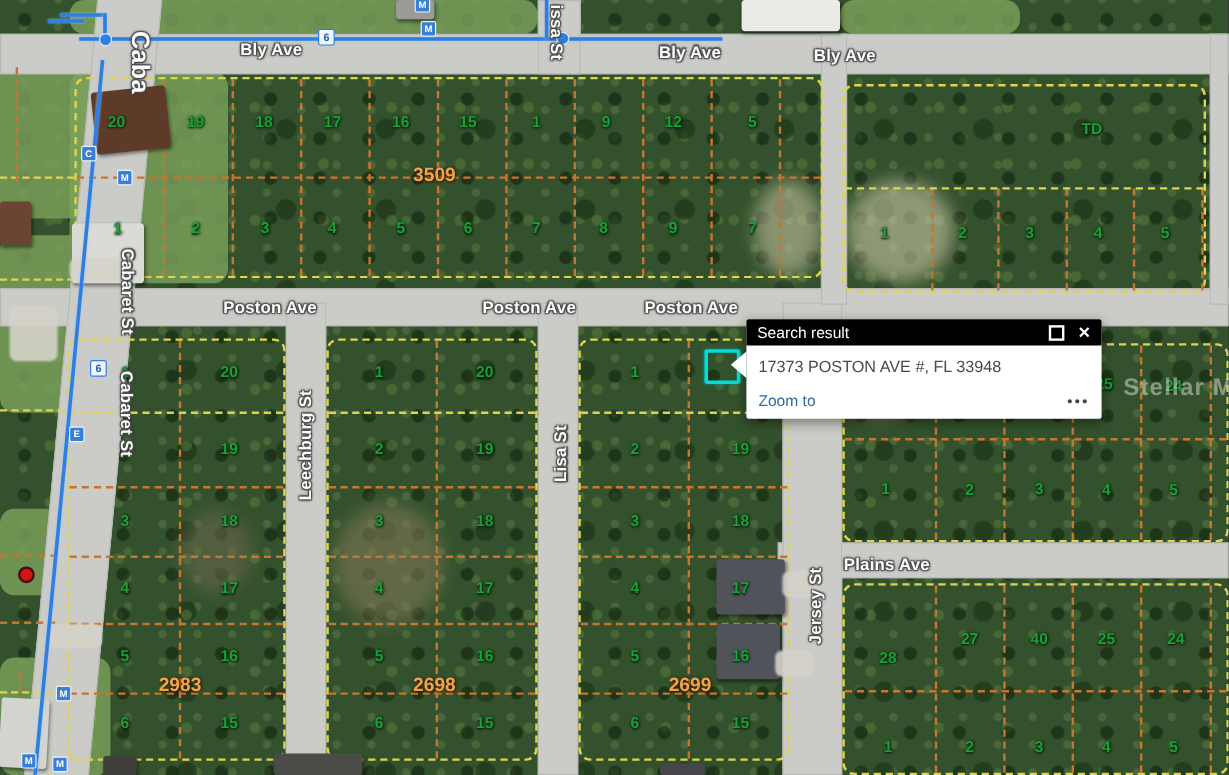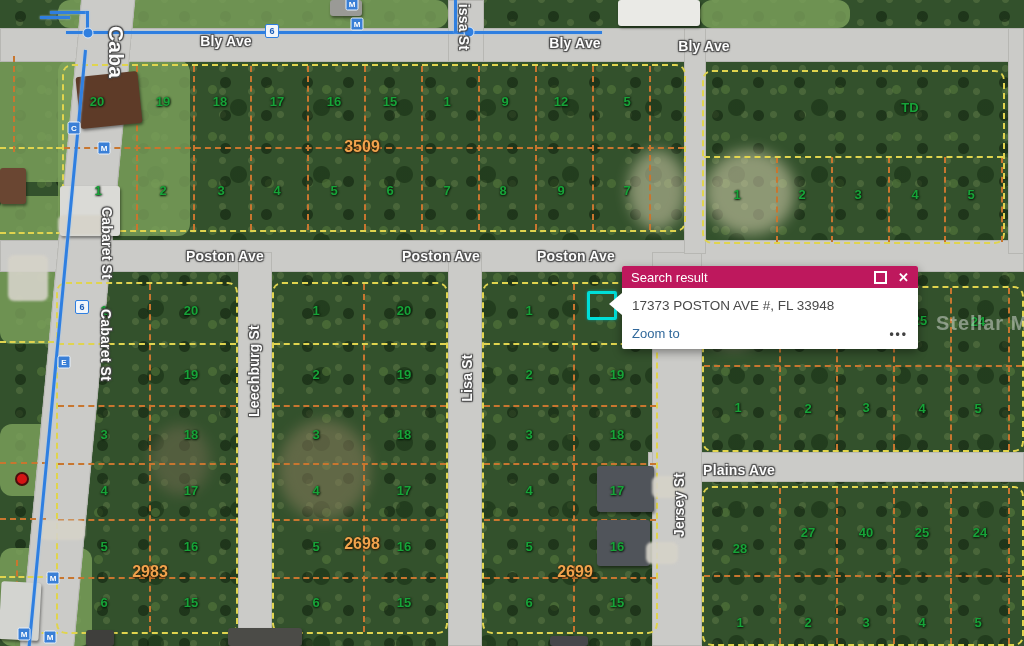--- a/index.html
+++ b/index.html
@@ -45,21 +45,21 @@
   .vu{transform:translate(-50%,-50%) rotate(-90deg);}
   .bigst{font-size:21px;}
   .wm{position:absolute;left:936px;top:312px;font-size:20px;font-weight:bold;color:rgba(240,240,240,.45);
        letter-spacing:1px;white-space:nowrap;z-index:8;}
   .hilite{position:absolute;left:587px;top:291px;width:24px;height:23px;border:3px solid #00ded8;border-radius:2px;
        box-shadow:0 0 3px rgba(0,160,160,.8);z-index:9;}
   .popup{position:absolute;left:622px;top:266px;width:296px;background:#fff;box-shadow:0 3px 10px rgba(0,0,0,.4);
        border-radius:2px;z-index:10;}
   .parrow{position:absolute;left:-13px;top:27px;width:0;height:0;border-top:11px solid transparent;
        border-bottom:11px solid transparent;border-right:13px solid #fff;}
-  .phead{height:22px;background:#be185d;display:flex;align-items:center;padding:0 9px;border-radius:2px 2px 0 0;}
+  .phead{height:22px;background:#000000;display:flex;align-items:center;padding:0 9px;border-radius:2px 2px 0 0;}
   .ptitle{color:#fff;font-size:13px;flex:1;}
   .pmax{width:9px;height:9px;border:2px solid #fff;margin-right:11px;cursor:pointer;}
   .pclose{color:#fff;font-size:13px;font-weight:bold;cursor:pointer;line-height:1;}
   .pbody{padding:10px 10px 8px;}
   .paddr{font-size:13.5px;color:#4a4a4a;}
   .pfoot{display:flex;justify-content:space-between;align-items:flex-end;margin-top:13px;}
   .pzoom{font-size:13px;color:#31699b;cursor:pointer;}
   .pmore{font-size:12px;color:#424242;letter-spacing:2px;font-weight:bold;cursor:pointer;}
 </style>
 </head>
@@ -267,21 +267,21 @@
     <div class="lot" style="left: 866px; top: 532px;">40</div>
     <div class="lot" style="left: 922px; top: 532px;">25</div>
     <div class="lot" style="left: 980px; top: 532px;">24</div>
     <div class="lot" style="left: 740px; top: 622px;">1</div>
     <div class="lot" style="left: 808px; top: 622px;">2</div>
     <div class="lot" style="left: 866px; top: 622px;">3</div>
     <div class="lot" style="left: 922px; top: 622px;">4</div>
     <div class="lot" style="left: 978px; top: 622px;">5</div>
     <div class="blocknum" style="left: 362px; top: 147px;">3509</div>
     <div class="blocknum" style="left: 150px; top: 572px;">2983</div>
-    <div class="blocknum" style="left: 362px; top: 544px;">2698</div>
+    <div class="blocknum" style="left: 362px; top: 572px;">2698</div>
     <div class="blocknum" style="left: 575px; top: 572px;">2699</div>
     <div class="street" style="left: 226px; top: 41px;">Bly Ave</div>
     <div class="street" style="left: 575px; top: 43px;">Bly Ave</div>
     <div class="street" style="left: 704px; top: 46px;">Bly Ave</div>
     <div class="street" style="left: 225px; top: 256px;">Poston Ave</div>
     <div class="street" style="left: 441px; top: 256px;">Poston Ave</div>
     <div class="street" style="left: 576px; top: 256px;">Poston Ave</div>
     <div class="street" style="left: 739px; top: 470px;">Plains Ave</div>
     <div class="street vd bigst" style="left: 116px; top: 52px;">Caba</div>
     <div class="street vd" style="left: 107px; top: 243px;">Cabaret St</div>

